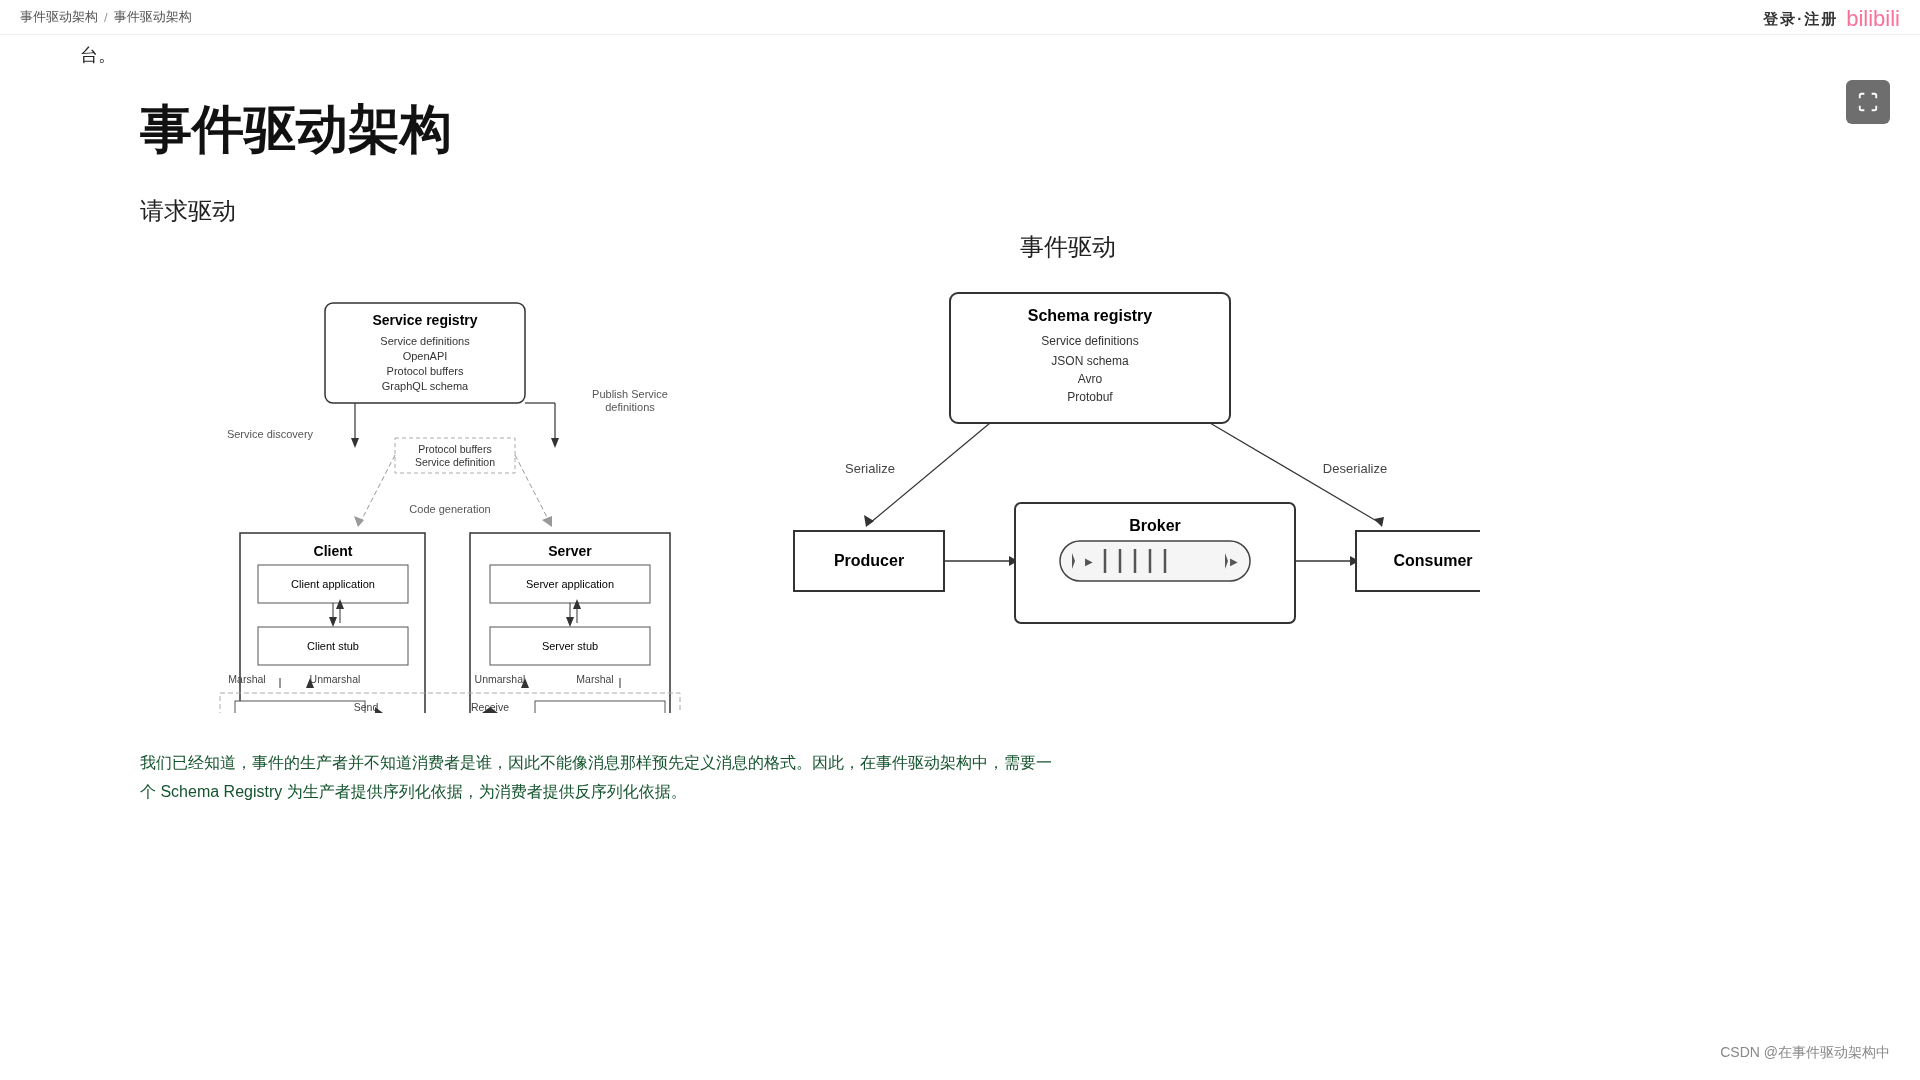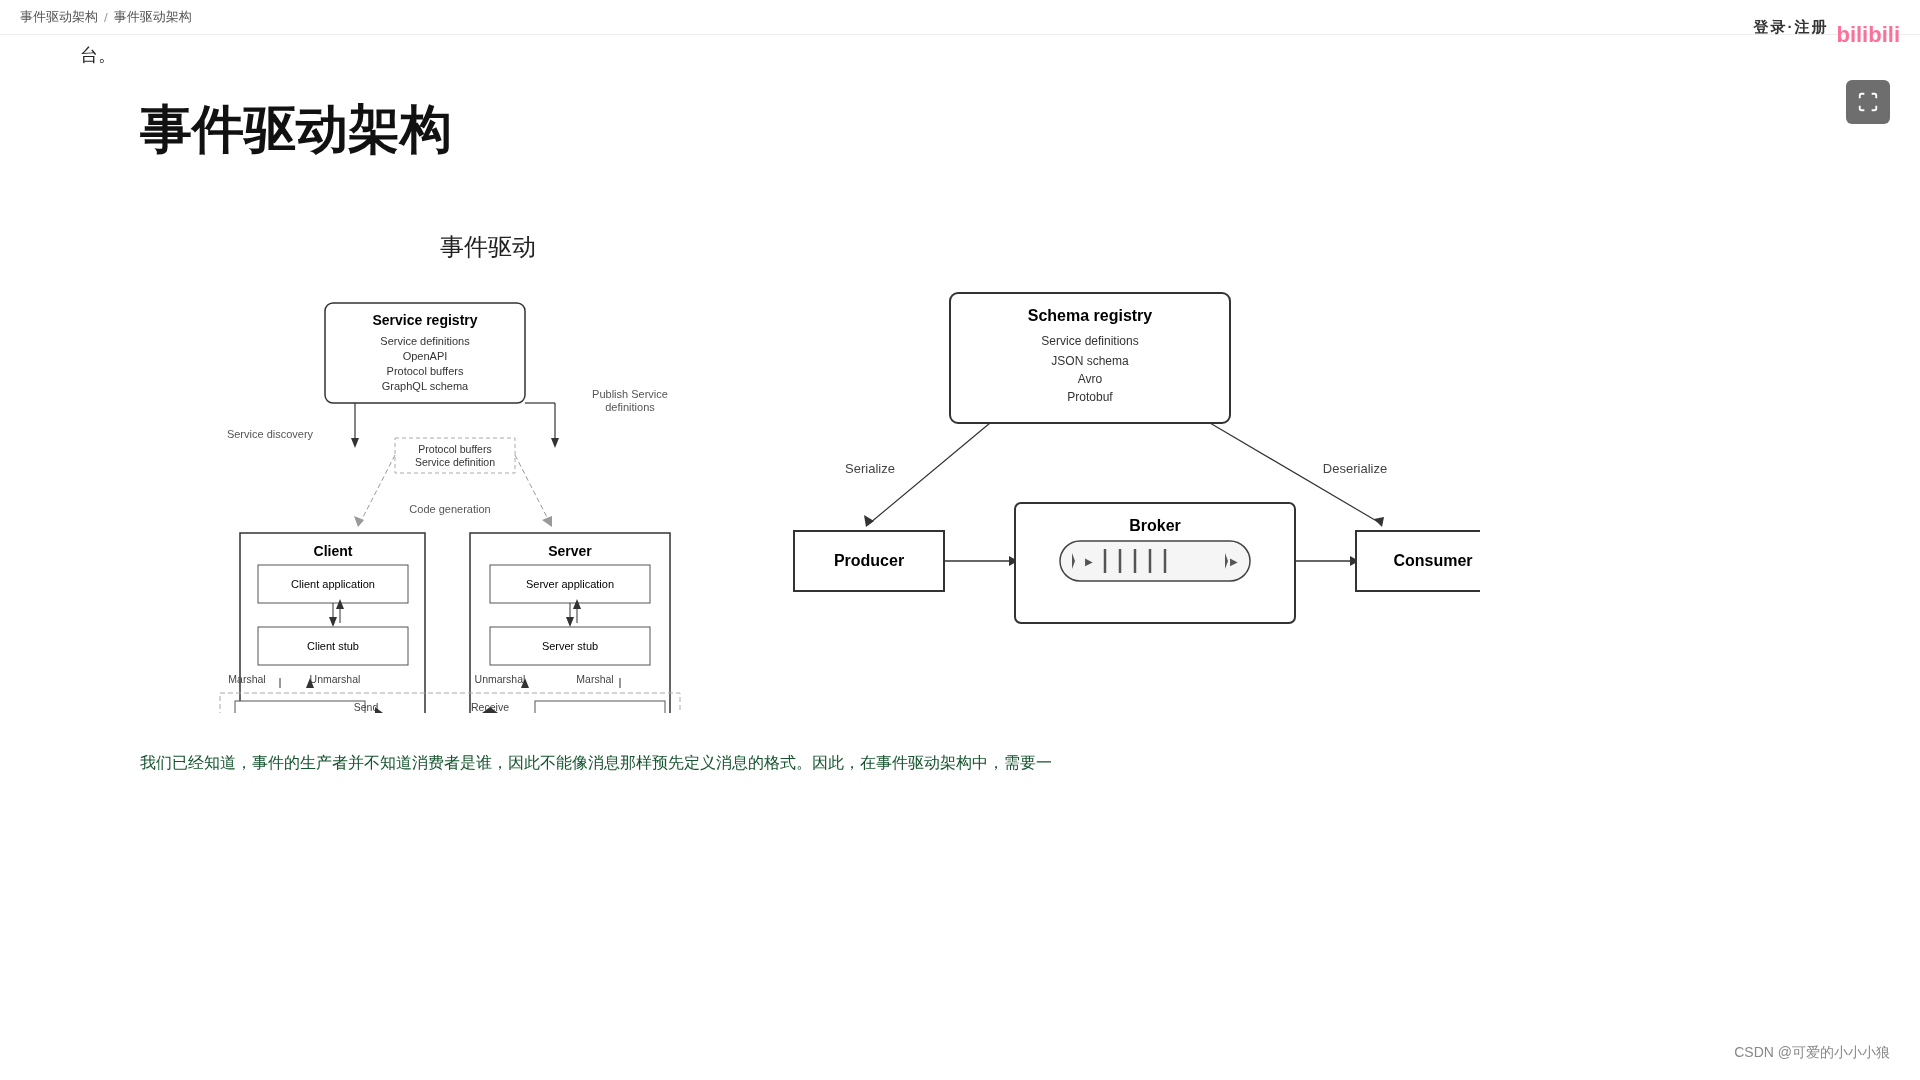--- a/index.html
+++ b/index.html
@@ -41,23 +41,22 @@
     }
     .logo-text {
       font-size: 15px;
       font-weight: bold;
       color: #333;
       letter-spacing: 2px;
       text-align: center;
     }
     .bilibili-logo {
       font-size: 22px;
-      font-weight: bold;
+      font-weight: normal;
       color: #fa7199;
-      margin-top: 16px;
     }
 
     
     .content {
       padding: 0 60px;
     }
 
     .page-title {
       font-size: 52px;
       font-weight: 700;
@@ -167,20 +166,21 @@
   </svg>
 </div>
 
 <div style="margin-left: 80px; padding: 8px 0; font-size: 18px; color:#222;">台。</div>
 
 <div class="content">
 
   <div class="page-title">事件驱动架构</div>
 
   <div class="section-labels">
+    <div class="section-label section-label-left">请求驱动</div>
     <div class="section-label section-label-right">事件驱动</div>
   </div>
 
   <div class="diagrams">
 
     <div class="left-diagram">
       <svg width="580" height="430" viewBox="0 0 580 430">
 
         <rect x="185" y="20" width="200" height="100" rx="8" fill="white" stroke="#333" stroke-width="1.5"></rect>
         <text x="285" y="42" text-anchor="middle" font-size="14" font-weight="bold">Service registry</text>
@@ -317,17 +317,18 @@
 
         <rect x="576" y="248" width="155" height="60" rx="0" fill="white" stroke="#333" stroke-width="2"></rect>
         <text x="653" y="283" text-anchor="middle" font-size="16" font-weight="bold">Consumer</text>
       </svg>
     </div>
 
   </div>
 
   <div class="bottom-text">
     <div>我们已经知道，事件的生产者并不知道消费者是谁，因此不能像消息那样预先定义消息的格式。因此，在事件驱动架构中，需要一</div>
+    <div>个 Schema Registry 为生产者提供序列化依据，为消费者提供反序列化依据。</div>
   </div>
 
 </div>
 
-<div class="csdn-credit">CSDN @可爱的小小小狼</div>
+<div class="csdn-credit">CSDN @在事件驱动架构中</div>
 
 </body></html>

